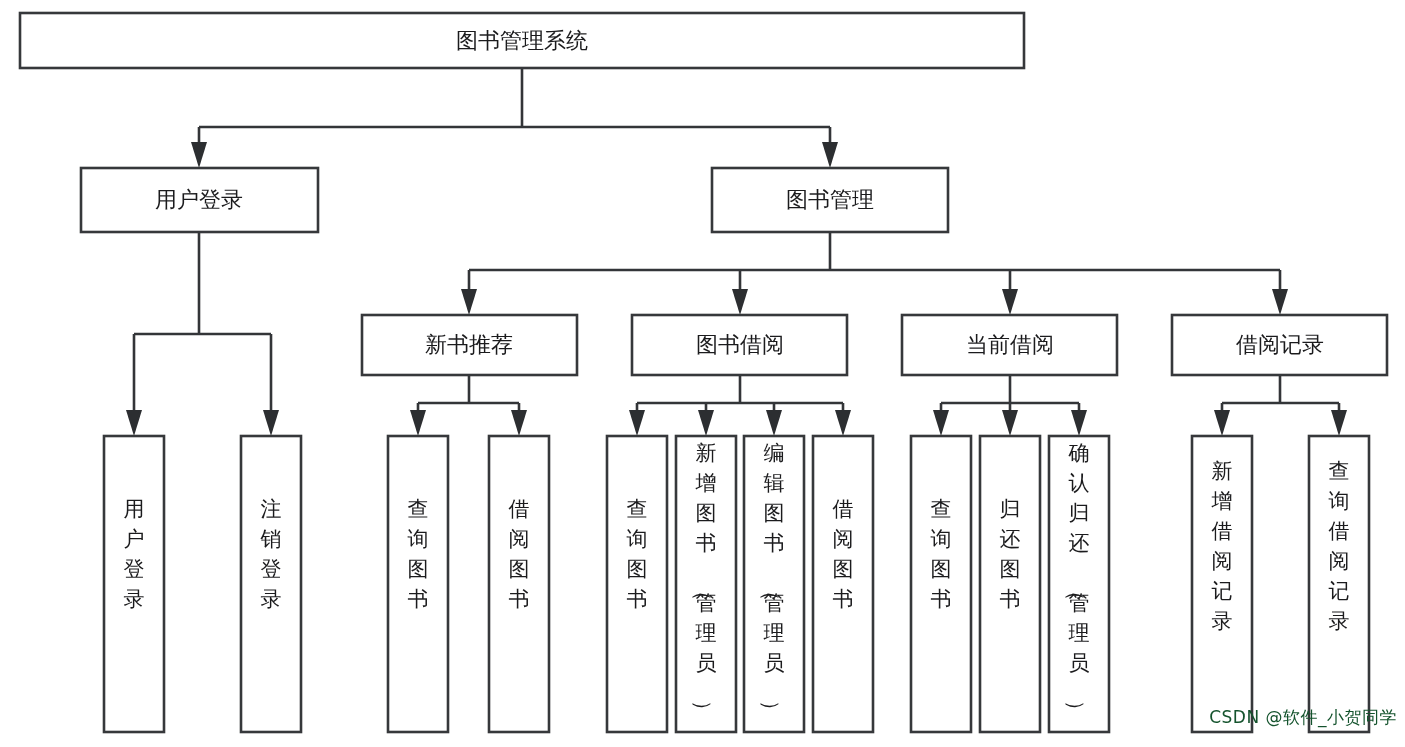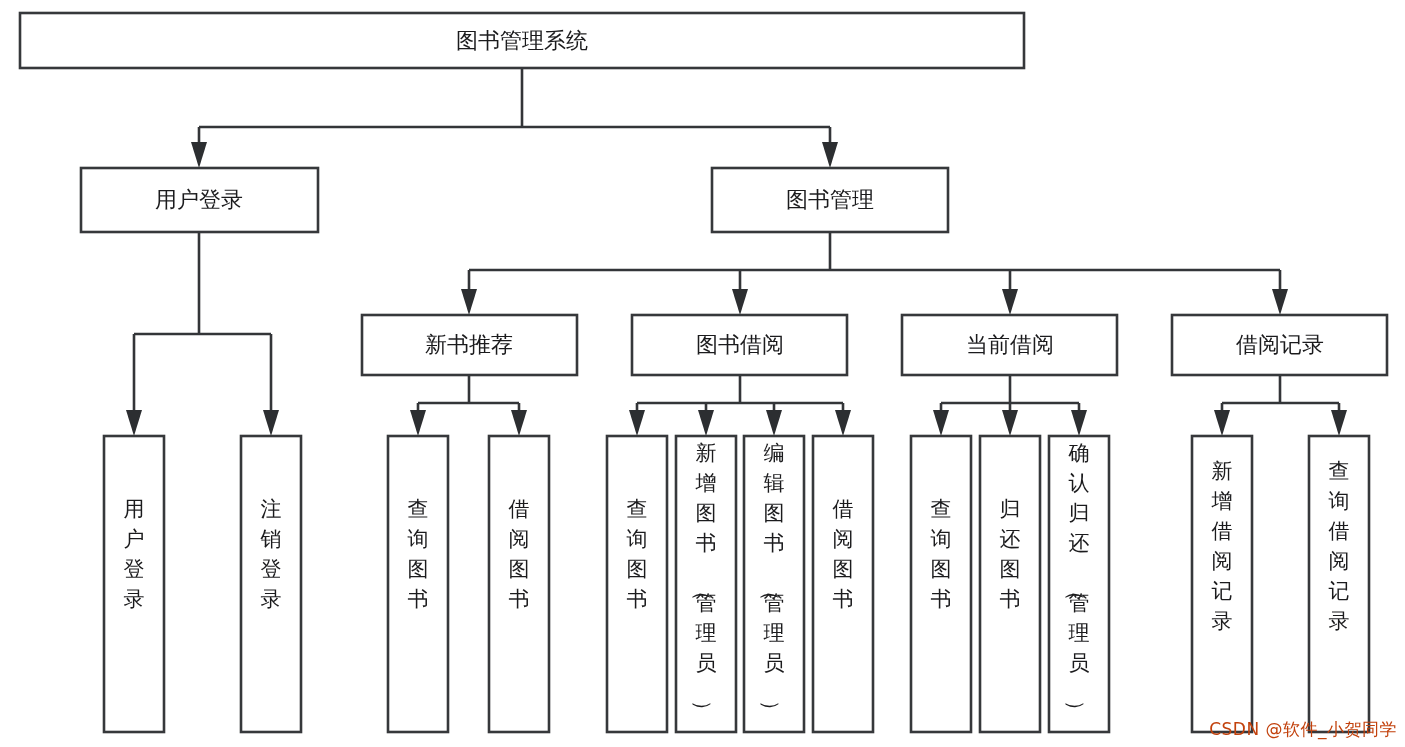--- a/index.html
+++ b/index.html
@@ -52,24 +52,24 @@
     fill: none;
     stroke-linecap: butt;
   }
   .arrow-head {
     fill: #2c2e31;
     stroke: none;
   }
   .watermark {
     position: absolute;
     right: 8px;
-    bottom: 6px;
+    bottom: 18px;
     font-family: "DejaVu Sans", "Liberation Sans", sans-serif;
     font-size: 17px;
-    color: #c2410c;
+    color: #14532d;
     white-space: nowrap;
     letter-spacing: 0.5px;
     user-select: none;
   }
 </style>
 </head>
 <body>
 
 <div id="diagram-root">
 

